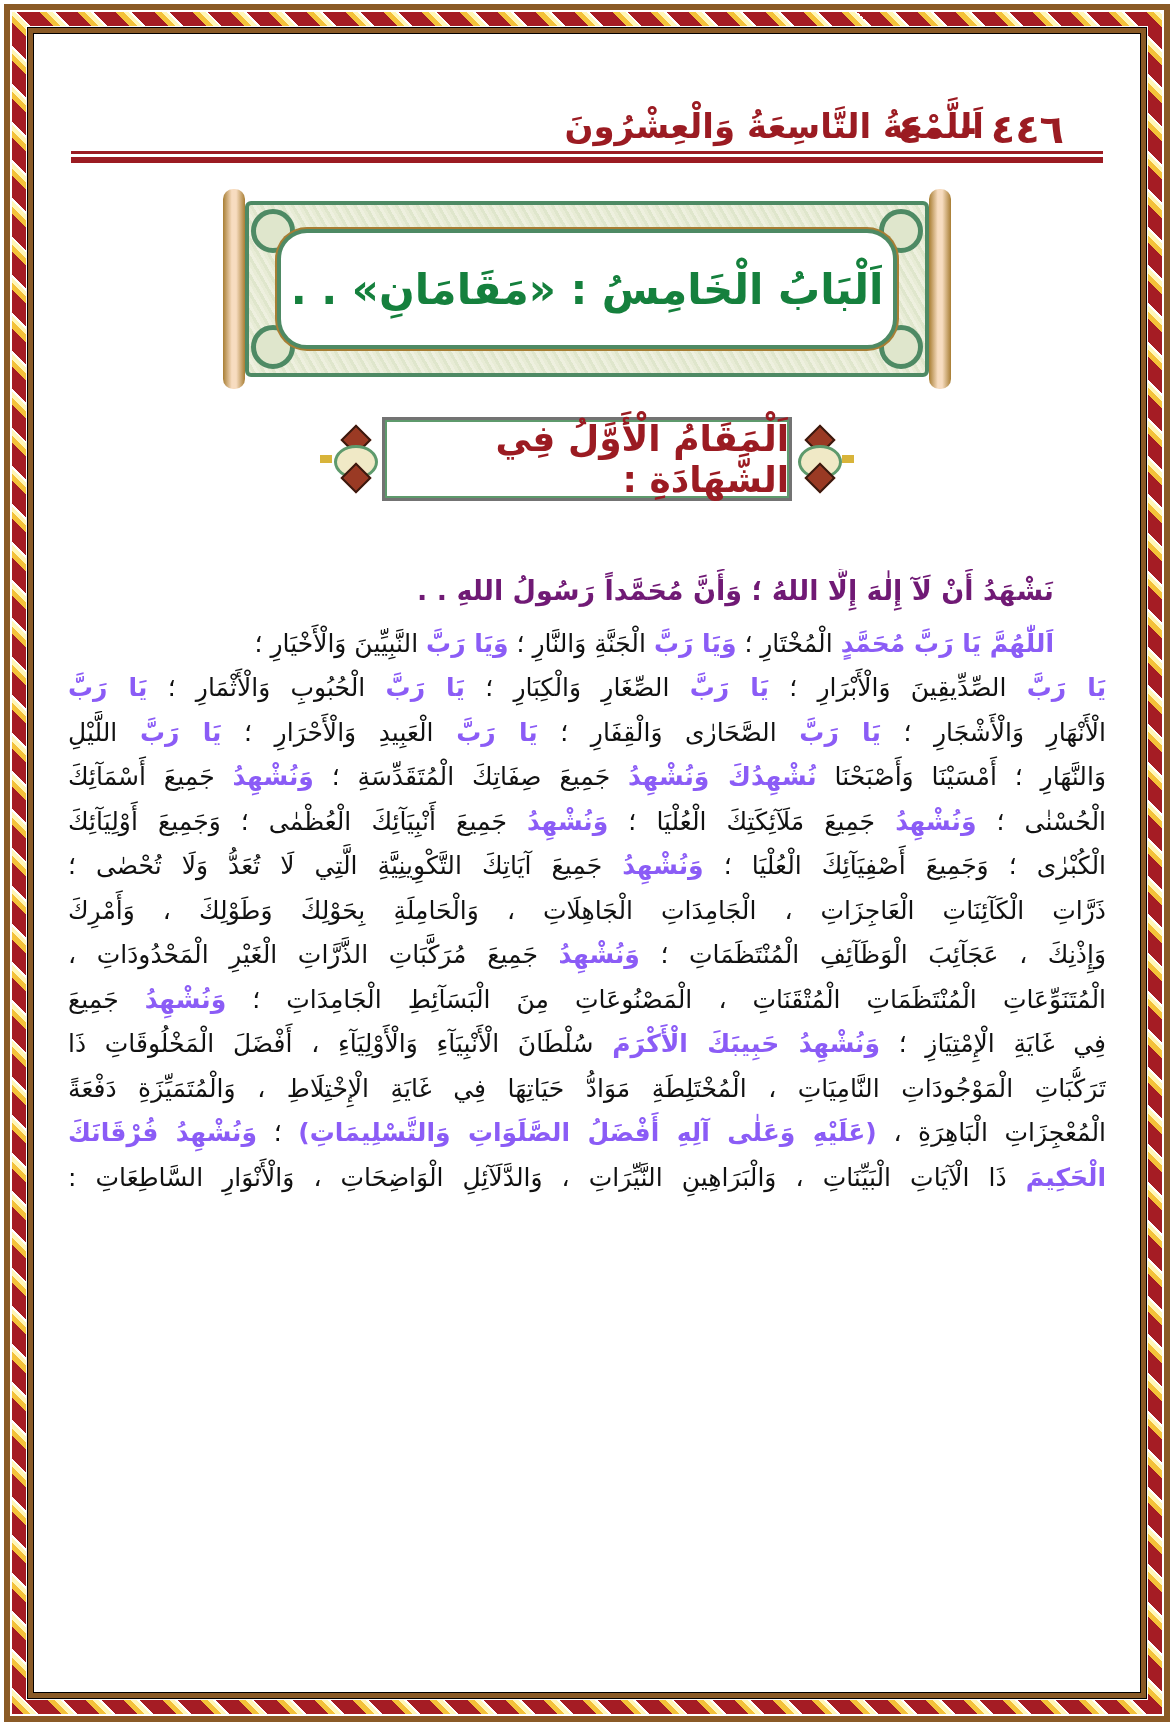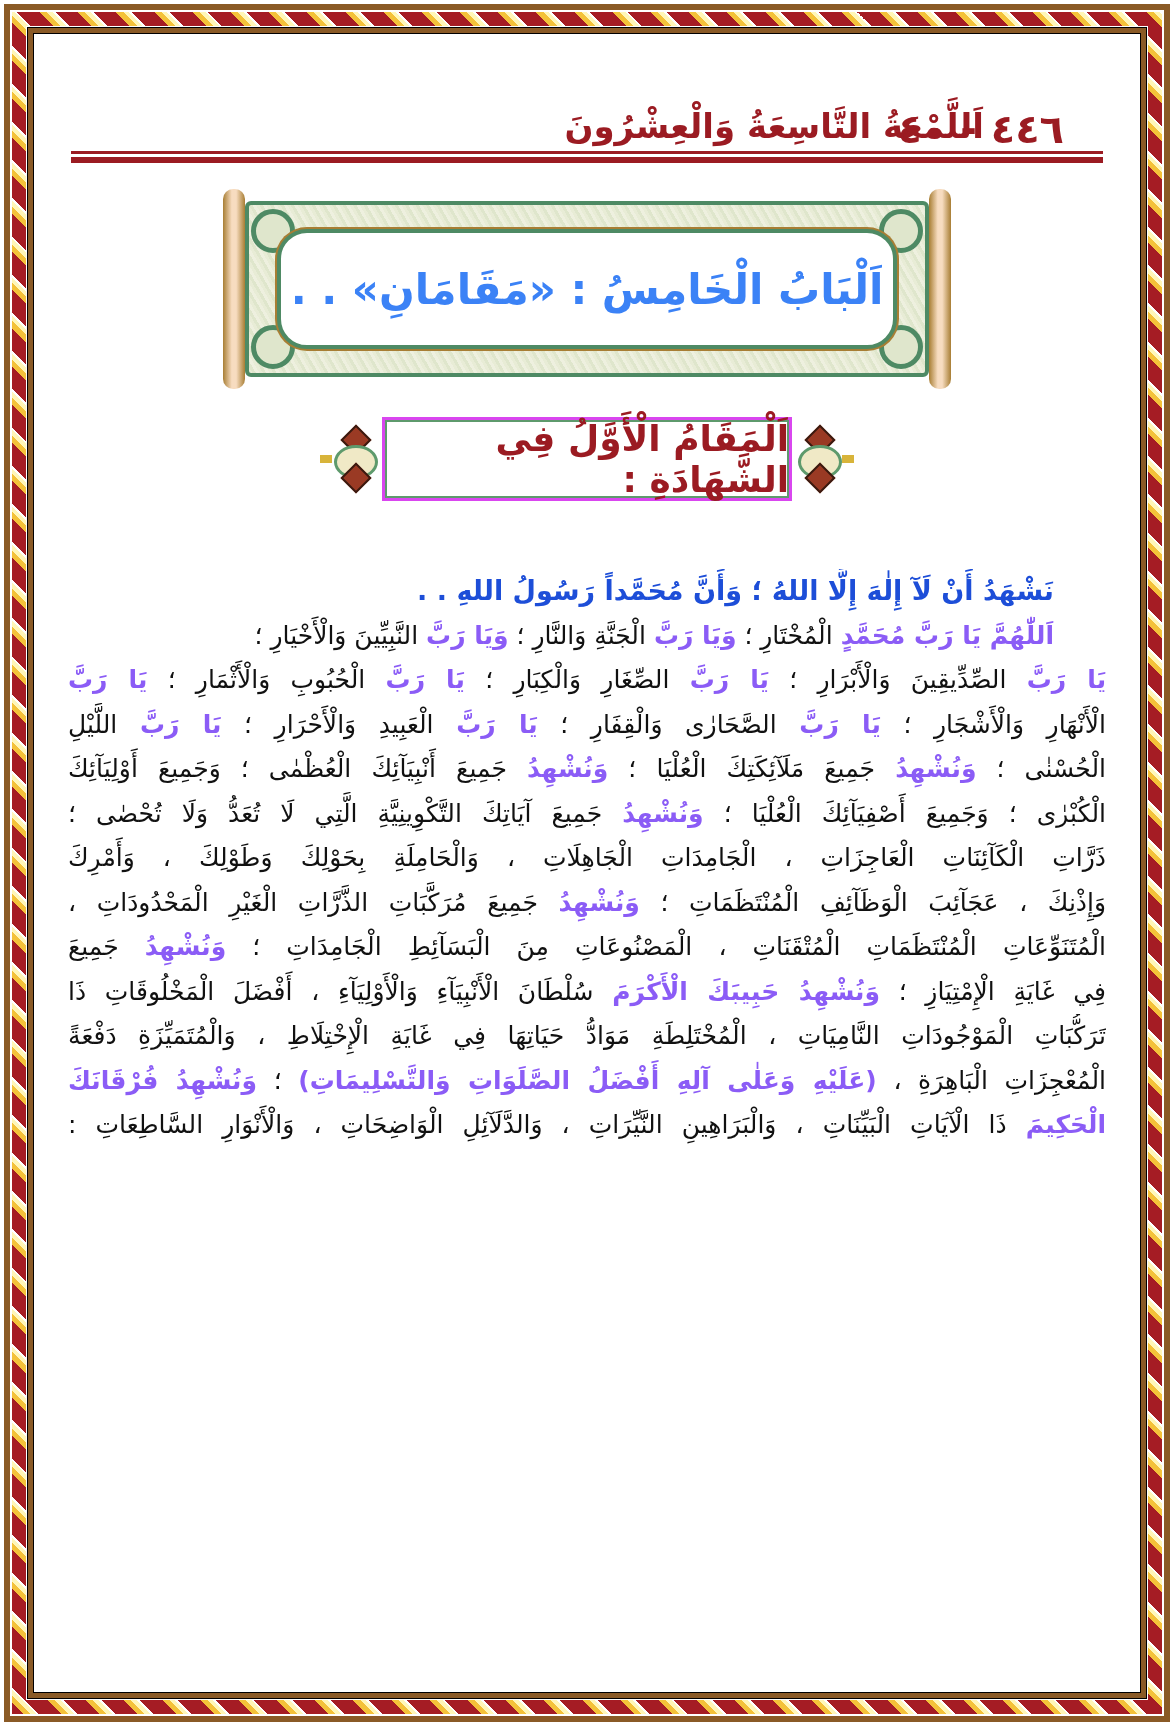--- a/index.html
+++ b/index.html
@@ -36,46 +36,46 @@
   .cartouche .inner {
     position:absolute; left:62px; right:62px; top:40px; bottom:40px;
     background:#ffffff; border:4px solid #4e8a64; border-radius:30px;
     box-shadow: 0 0 0 2px #a87e34;
     display:flex; align-items:center; justify-content:center;
   }
   .cartouche .pillar { position:absolute; top:0; bottom:0; width:22px; background:linear-gradient(90deg,#a87e34,#f7dcc0 40%,#f7dcc0 60%,#a87e34); border-radius:10px; }
   .cartouche .pillar.left { left:8px; }
   .cartouche .pillar.right { right:8px; }
   .cartouche .curl { position:absolute; width:34px; height:34px; border:5px solid #4e8a64; border-radius:50%; background:#dfe6cc; }
-  .chapter-title { font-size:42px; color:#3b82f6; font-weight:bold; font-family:"DejaVu Sans", sans-serif; }
+  .chapter-title { font-size:42px; color:#15803d; font-weight:bold; font-family:"DejaVu Sans", sans-serif; }
   .sub-cartouche { position:absolute; top:375px; left:270px; right:270px; height:100px; }
   .sub-cartouche .box {
     position:absolute; left:52px; right:52px; top:8px; bottom:8px;
-    border:3px solid #d946ef; box-shadow: 0 0 0 2px #5e9a6c inset;
+    border:3px solid #737373; box-shadow: 0 0 0 2px #5e9a6c inset;
     display:flex; align-items:center; justify-content:center; background:#fff;
   }
   .sub-cartouche .orn { position:absolute; top:22px; width:50px; height:56px; }
   .sub-cartouche .orn.left { left:0; }
   .sub-cartouche .orn.right { right:0; }
   .orn .flower { position:absolute; left:15px; width:18px; height:18px; background:#9a3a24; transform:rotate(45deg); border:2px solid #3a1a10; }
   .orn .flower.top { top:-2px; }
   .orn .flower.bot { bottom:-2px; }
   .orn .knot { position:absolute; left:4px; top:14px; width:38px; height:28px; border:3px solid #5e9a6c; border-radius:50%; background:#f0e9c6; }
   .orn .tip { position:absolute; top:24px; width:12px; height:8px; background:#d8b43a; }
   .orn.left .tip { left:-10px; }
   .orn.right .tip { right:-10px; }
   .section-title { font-size:36px; color:#9b1b22; font-weight:bold; font-family:"DejaVu Sans", sans-serif; }
   .body-text {
     position:absolute; top:535px; left:8px; right:8px;
     font-family:"DejaVu Sans", sans-serif; font-size:25px; line-height:44.5px;
     color:#111; text-align:justify; text-align-last:justify; direction:rtl;
   }
   .body-text .line { display:block; white-space:nowrap; overflow:hidden; height:44.5px; }
   .body-text .line.first { text-align-last:right; padding-right:52px; }
-  .body-text .line.opening { text-align-last:right; padding-right:0; font-weight:bold; color:#1d4ed8; font-size:27px; padding-right:52px; }
+  .body-text .line.opening { text-align-last:right; padding-right:0; font-weight:bold; color:#701a75; font-size:27px; margin-bottom:8px; padding-right:52px; }
   .hl { color:#8b5cf6; font-weight:bold; }
 </style>
 </head>
 <body>
 
 <div class="page-frame"></div>
 <div class="frame-band"></div>
 <div class="braid"></div>
 <div class="inner-line"></div>
 
@@ -118,20 +118,21 @@
       <div class="flower bot"></div>
       <div class="tip"></div>
     </div>
   </div>
 
   <div class="body-text" id="body-text">
     <span class="line opening">نَشْهَدُ أَنْ لَآ إِلٰهَ إِلَّا اللهُ ؛ وَأَنَّ مُحَمَّداً رَسُولُ اللهِ . .</span>
   <span class="line first"><span class="hl">اَللّٰهُمَّ يَا رَبَّ مُحَمَّدٍ</span><span> الْمُخْتَارِ ؛ </span><span class="hl">وَيَا رَبَّ</span><span> الْجَنَّةِ وَالنَّارِ ؛ </span><span class="hl">وَيَا رَبَّ</span><span> النَّبِيِّينَ وَالْأَخْيَارِ ؛</span></span>
       <span class="line"><span class="hl">يَا رَبَّ</span><span> الصِّدِّيقِينَ وَالْأَبْرَارِ ؛ </span><span class="hl">يَا رَبَّ</span><span> الصِّغَارِ وَالْكِبَارِ ؛ </span><span class="hl">يَا رَبَّ</span><span> الْحُبُوبِ وَالْأَثْمَارِ ؛ </span><span class="hl">يَا رَبَّ</span></span>
       <span class="line"><span>الْأَنْهَارِ وَالْأَشْجَارِ ؛ </span><span class="hl">يَا رَبَّ</span><span> الصَّحَارٰى وَالْقِفَارِ ؛ </span><span class="hl">يَا رَبَّ</span><span> الْعَبِيدِ وَالْأَحْرَارِ ؛ </span><span class="hl">يَا رَبَّ</span><span> اللَّيْلِ</span></span>
+      <span class="line"><span>وَالنَّهَارِ ؛ أَمْسَيْنَا وَأَصْبَحْنَا </span><span class="hl">نُشْهِدُكَ وَنُشْهِدُ</span><span> جَمِيعَ صِفَاتِكَ الْمُتَقَدِّسَةِ ؛ </span><span class="hl">وَنُشْهِدُ</span><span> جَمِيعَ أَسْمَآئِكَ</span></span>
       <span class="line"><span>الْحُسْنٰى ؛ </span><span class="hl">وَنُشْهِدُ</span><span> جَمِيعَ مَلَآئِكَتِكَ الْعُلْيَا ؛ </span><span class="hl">وَنُشْهِدُ</span><span> جَمِيعَ أَنْبِيَآئِكَ الْعُظْمٰى ؛ وَجَمِيعَ أَوْلِيَآئِكَ</span></span>
       <span class="line"><span>الْكُبْرٰى ؛ وَجَمِيعَ أَصْفِيَآئِكَ الْعُلْيَا ؛ </span><span class="hl">وَنُشْهِدُ</span><span> جَمِيعَ آيَاتِكَ التَّكْوِينِيَّةِ الَّتِي لَا تُعَدُّ وَلَا تُحْصٰى ؛</span></span>
       <span class="line"><span>ذَرَّاتِ الْكَآئِنَاتِ الْعَاجِزَاتِ ، الْجَامِدَاتِ الْجَاهِلَاتِ ، وَالْحَامِلَةِ بِحَوْلِكَ وَطَوْلِكَ ، وَأَمْرِكَ</span></span>
       <span class="line"><span>وَإِذْنِكَ ، عَجَآئِبَ الْوَظَآئِفِ الْمُنْتَظَمَاتِ ؛ </span><span class="hl">وَنُشْهِدُ</span><span> جَمِيعَ مُرَكَّبَاتِ الذَّرَّاتِ الْغَيْرِ الْمَحْدُودَاتِ ،</span></span>
       <span class="line"><span>الْمُتَنَوِّعَاتِ الْمُنْتَظَمَاتِ الْمُتْقَنَاتِ ، الْمَصْنُوعَاتِ مِنَ الْبَسَآئِطِ الْجَامِدَاتِ ؛ </span><span class="hl">وَنُشْهِدُ</span><span> جَمِيعَ</span></span>
       <span class="line"><span>فِي غَايَةِ الْإِمْتِيَازِ ؛ </span><span class="hl">وَنُشْهِدُ حَبِيبَكَ الْأَكْرَمَ</span><span> سُلْطَانَ الْأَنْبِيَآءِ وَالْأَوْلِيَآءِ ، أَفْضَلَ الْمَخْلُوقَاتِ ذَا</span></span>
       <span class="line"><span>تَرَكُّبَاتِ الْمَوْجُودَاتِ النَّامِيَاتِ ، الْمُخْتَلِطَةِ مَوَادُّ حَيَاتِهَا فِي غَايَةِ الْإِخْتِلَاطِ ، وَالْمُتَمَيِّزَةِ دَفْعَةً</span></span>
       <span class="line"><span>الْمُعْجِزَاتِ الْبَاهِرَةِ ، </span><span class="hl">(عَلَيْهِ وَعَلٰى آلِهِ أَفْضَلُ الصَّلَوَاتِ وَالتَّسْلِيمَاتِ)</span><span> ؛ </span><span class="hl">وَنُشْهِدُ فُرْقَانَكَ</span></span>
       <span class="line"><span class="hl">الْحَكِيمَ</span><span> ذَا الْآيَاتِ الْبَيِّنَاتِ ، وَالْبَرَاهِينِ النَّيِّرَاتِ ، وَالدَّلَآئِلِ الْوَاضِحَاتِ ، وَالْأَنْوَارِ السَّاطِعَاتِ :</span></span>
     </div>

